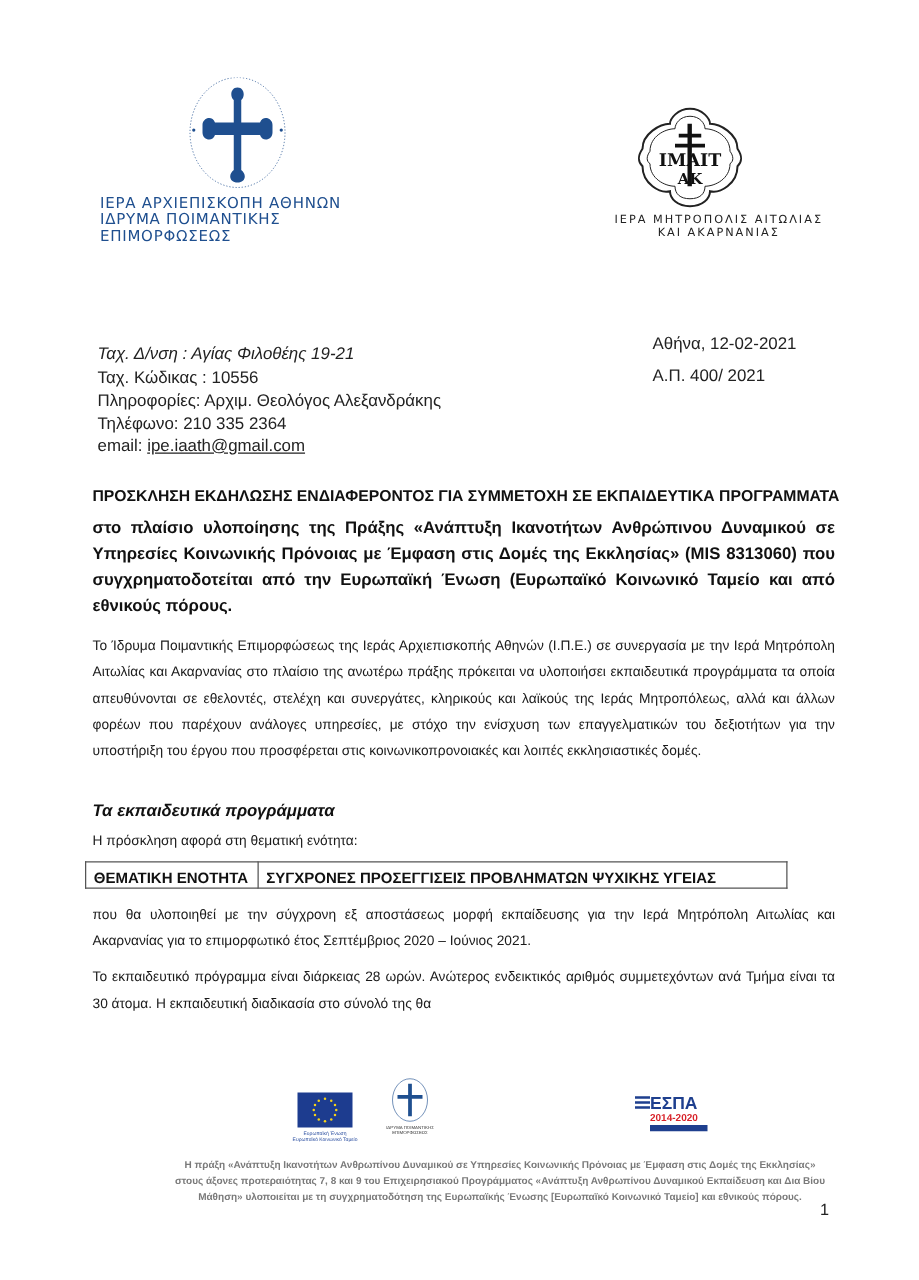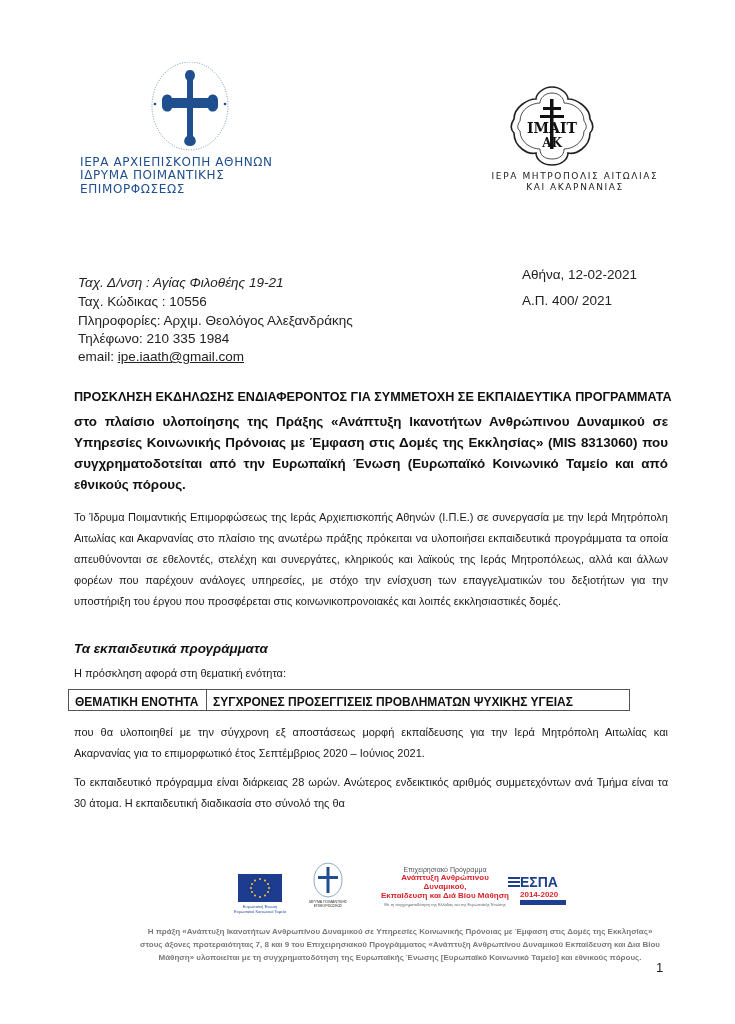--- a/index.html
+++ b/index.html
@@ -73,21 +73,21 @@
     <text x="42" y="48" font-size="14" text-anchor="middle" font-family="DejaVu Serif, serif" font-weight="bold" fill="#111">ΙΜΑΙΤ</text>
     <text x="42" y="62" font-size="12" text-anchor="middle" font-family="DejaVu Serif, serif" font-weight="bold" fill="#111">ΑΚ</text>
   </svg>
   <div class="logo-right-line" style="top:86px;">ΙΕΡΑ ΜΗΤΡΟΠΟΛΙΣ ΑΙΤΩΛΙΑΣ</div>
   <div class="logo-right-line" style="top:97px;">ΚΑΙ ΑΚΑΡΝΑΝΙΑΣ</div>
 </div>
 
 <div class="abs info" style="top:274px;font-style:italic;">Ταχ. Δ/νση : Αγίας Φιλοθέης 19-21</div>
 <div class="abs info" style="top:293px;">Ταχ. Κώδικας : 10556</div>
 <div class="abs info" style="top:312px;">Πληροφορίες: Αρχιμ. Θεολόγος Αλεξανδράκης</div>
-<div class="abs info" style="top:330px;">Τηλέφωνο: 210 335 1984</div>
+<div class="abs info" style="top:330px;">Τηλέφωνο: 210 335 2364</div>
 <div class="abs info" style="top:348px;">
   <span>email: </span><a class="mail">ipe.iaath@gmail.com</a>
 </div>
 
 <div class="abs date" style="top:267px;">Αθήνα, 12-02-2021</div>
 <div class="abs date" style="top:293px;">Α.Π.  400/ 2021</div>
 
 <div class="abs title">ΠΡΟΣΚΛΗΣΗ ΕΚΔΗΛΩΣΗΣ ΕΝΔΙΑΦΕΡΟΝΤΟΣ ΓΙΑ ΣΥΜΜΕΤΟΧΗ ΣΕ ΕΚΠΑΙΔΕΥΤΙΚΑ ΠΡΟΓΡΑΜΜΑΤΑ</div>
 <div class="abs intro">στο πλαίσιο υλοποίησης της Πράξης «Ανάπτυξη Ικανοτήτων Ανθρώπινου Δυναμικού σε Υπηρεσίες Κοινωνικής Πρόνοιας με Έμφαση στις Δομές της Εκκλησίας» (MIS 8313060) που συγχρηματοδοτείται από την Ευρωπαϊκή Ένωση (Ευρωπαϊκό Κοινωνικό Ταμείο και από εθνικούς πόρους.</div>
 <div class="abs para" style="top:507px;">Το Ίδρυμα Ποιμαντικής Επιμορφώσεως της Ιεράς Αρχιεπισκοπής Αθηνών (Ι.Π.Ε.) σε συνεργασία με την Ιερά Μητρόπολη Αιτωλίας και Ακαρνανίας στο πλαίσιο της ανωτέρω πράξης πρόκειται να υλοποιήσει εκπαιδευτικά προγράμματα τα οποία απευθύνονται σε εθελοντές, στελέχη και συνεργάτες, κληρικούς και λαϊκούς της Ιεράς Μητροπόλεως, αλλά και άλλων φορέων που παρέχουν ανάλογες υπηρεσίες, με στόχο την ενίσχυση των επαγγελματικών του δεξιοτήτων για την υποστήριξη του έργου που προσφέρεται στις κοινωνικοπρονοιακές και λοιπές εκκλησιαστικές δομές.</div>
@@ -128,26 +128,20 @@
   <div class="eu-cap">
     <div>Ευρωπαϊκή Ένωση</div>
     <div>Ευρωπαϊκό Κοινωνικό Ταμείο</div>
   </div>
   <svg class="ipe-mini" width="40" height="36" viewBox="0 0 40 36">
     <ellipse cx="20" cy="18" rx="14" ry="17" fill="none" stroke="#1f4f8f" stroke-width="0.5"></ellipse>
     <rect x="18.5" y="5" width="3" height="26" fill="#1f4f8f"></rect>
     <rect x="10" y="14" width="20" height="3" fill="#1f4f8f"></rect>
   </svg>
   <div class="ipe-cap">ΙΔΡΥΜΑ ΠΟΙΜΑΝΤΙΚΗΣ ΕΠΙΜΟΡΦΩΣΕΩΣ</div>
-  <div class="op">
-    <div class="l1">Επιχειρησιακό Πρόγραμμα</div>
-    <div class="l2">Ανάπτυξη Ανθρώπινου Δυναμικού,</div>
-    <div class="l2">Εκπαίδευση και Διά Βίου Μάθηση</div>
-    <div class="l3">Με τη συγχρηματοδότηση της Ελλάδας και της Ευρωπαϊκής Ένωσης</div>
-  </div>
   <div class="espa-lines">
       <div></div>
       <div></div>
       <div></div>
     </div>
   <div class="espa">
     <div class="t">ΕΣΠΑ</div>
     <div class="y">2014-2020</div>
     <div class="bar"></div>
   </div>

